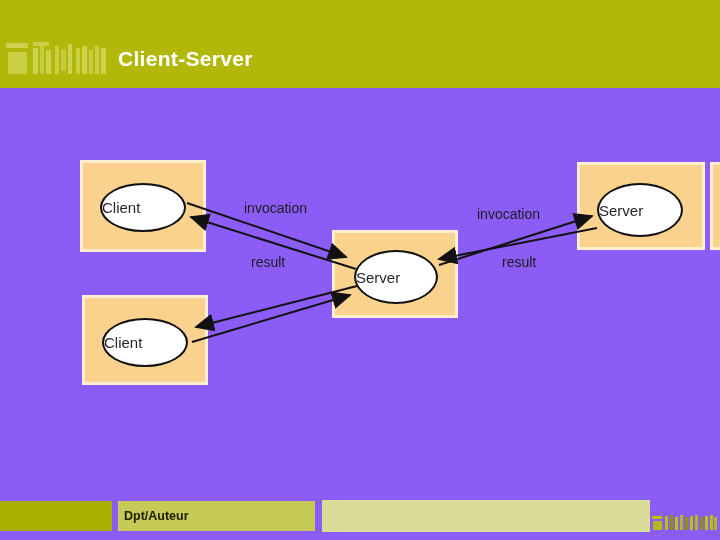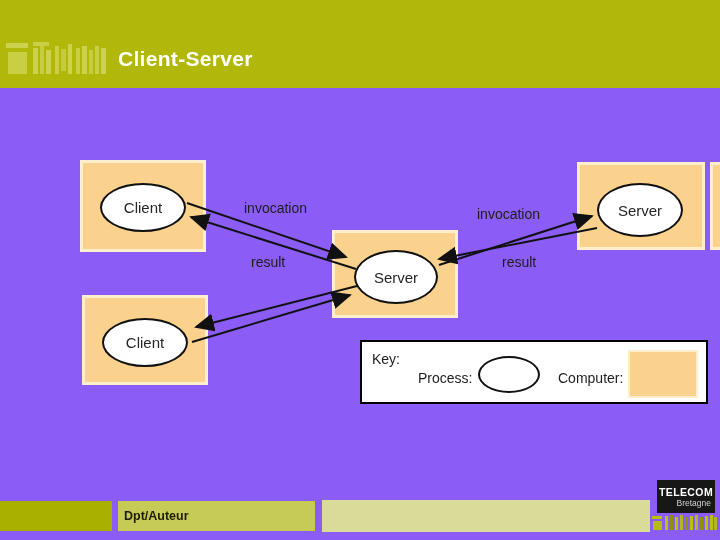--- a/index.html
+++ b/index.html
@@ -14,21 +14,21 @@
   
   .node-box{position:absolute;background:var(--orange);border:3px solid var(--orange-light);box-sizing:border-box;}
   .box-client-top{left:80px;top:160px;width:126px;height:92px;}
   .box-client-bottom{left:82px;top:295px;width:126px;height:90px;}
   .box-server-center{left:332px;top:230px;width:126px;height:88px;}
   .box-server-right{left:577px;top:162px;width:128px;height:88px;}
   .box-edge-fragment{left:710px;top:162px;width:10px;height:88px;border-right:none;}
 
   
   .node-ellipse{position:absolute;background:#ffffff;border:2px solid #111111;border-radius:50%;
-                display:flex;align-items:center;justify-content:center;font-size:15px;color:#262626;box-sizing:border-box;}
+                display:flex;align-items:center;justify-content:flex-start;font-size:15px;color:#262626;box-sizing:border-box;}
   .el-client-top{left:100px;top:183px;width:86px;height:49px;}
   .el-client-bottom{left:102px;top:318px;width:86px;height:49px;}
   .el-server-center{left:354px;top:250px;width:84px;height:54px;}
   .el-server-right{left:597px;top:183px;width:86px;height:54px;}
 
   
   .arrows{position:absolute;left:0;top:0;width:720px;height:540px;pointer-events:none;}
 
   
   .edge-label{position:absolute;font-size:14px;color:#1d1d1d;white-space:nowrap;}
@@ -120,38 +120,27 @@
   </div>
   <div class="node-ellipse el-server-right">
     <span>Server</span>
   </div>
 
   <div class="edge-label lbl-inv-left">invocation</div>
   <div class="edge-label lbl-res-left">result</div>
   <div class="edge-label lbl-inv-right">invocation</div>
   <div class="edge-label lbl-res-right">result</div>
 
-  <div class="key-box">
-    <div class="key-title">Key:</div>
-    <div class="key-process-label">Process:</div>
-    <div class="key-ellipse"></div>
-    <div class="key-computer-label">Computer:</div>
-    <div class="key-swatch"></div>
-  </div>
 
   <div class="footer-bar1"></div>
   <div class="footer-bar2">
     <span>Dpt/Auteur</span>
   </div>
   <div class="footer-bar3"></div>
 
-  <div class="brand-box">
-    <div class="brand-name">TELECOM</div>
-    <div class="brand-region">Bretagne</div>
-  </div>
   <svg class="brand-glyphs" width="66" height="15" viewBox="0 0 66 15">
     <g fill="#b9c400">
       <rect x="0" y="1" width="10" height="3"></rect>
       <rect x="1" y="6" width="9" height="9" opacity="0.9"></rect>
       <rect x="13" y="1" width="3" height="14"></rect>
       <rect x="18" y="0" width="3" height="15" fill="#8a9400"></rect>
       <rect x="23" y="2" width="3" height="13"></rect>
       <rect x="28" y="0" width="3" height="15" opacity="0.85"></rect>
       <rect x="33" y="2" width="3" height="13" fill="#8a9400"></rect>
       <rect x="38" y="1" width="3" height="14"></rect>

